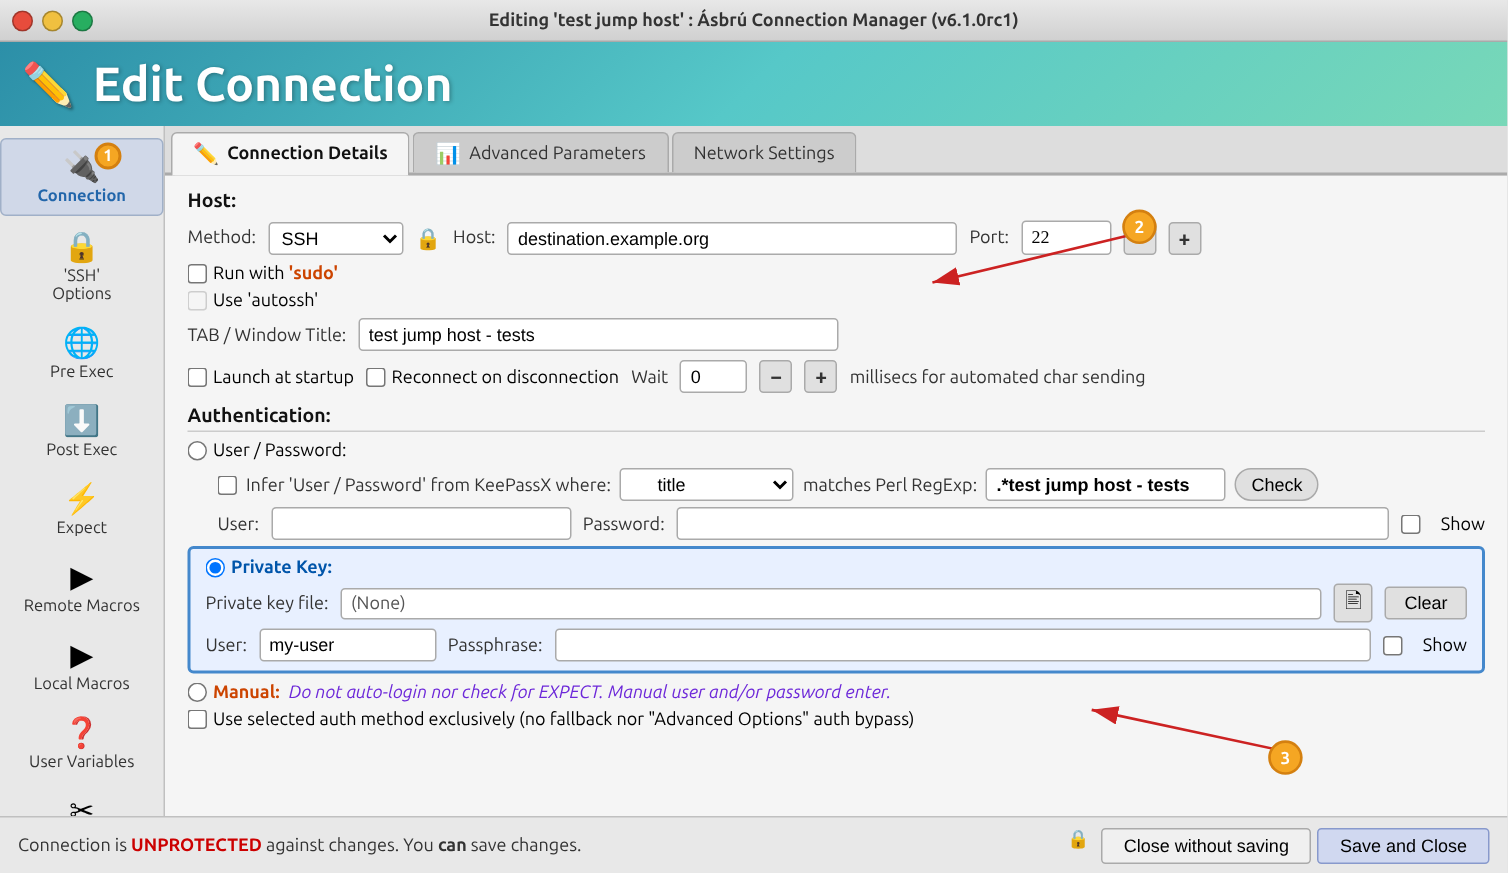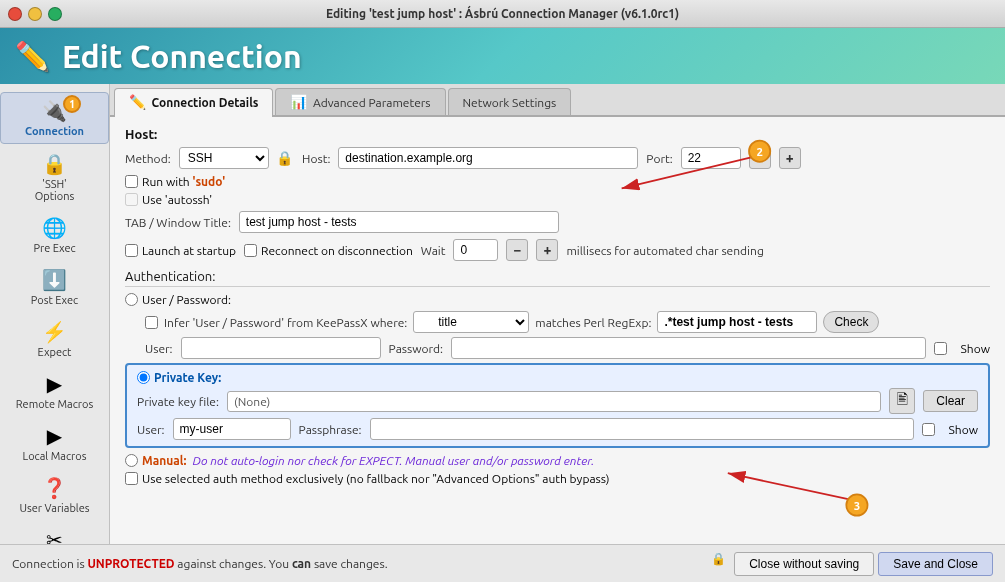--- a/index.html
+++ b/index.html
@@ -183,21 +183,21 @@
     .lock-icon { font-size: 14px; color: #888; }
     
     input.text-input {
       padding: 3px 6px;
       font-size: 12px;
       border: 1px solid #aaa;
       border-radius: 3px;
       background: white;
     }
     .host-input { width: 300px; }
-    .port-input { width: 60px; }
+    .port-input { width: 60px; font-family: Liberation Serif, serif; }
 
     .spin-btn {
       width: 22px; height: 22px;
       background: #e0e0e0;
       border: 1px solid #aaa;
       border-radius: 3px;
       cursor: pointer;
       display: flex;
       align-items: center;
       justify-content: center;
@@ -216,21 +216,21 @@
       cursor: pointer;
     }
     .sudo-text { color: #cc4400; font-weight: bold; }
 
     .title-row { display: flex; align-items: center; gap: 8px; margin-bottom: 6px; }
     .title-input { width: 320px; }
 
     .wait-input { width: 45px; }
 
     .section-divider {
-      font-weight: normal;
+      font-weight: bold;
       font-size: 13px;
       margin: 8px 0 6px 0;
       color: #111;
       border-bottom: 1px solid #ccc;
       padding-bottom: 3px;
     }
 
     .radio-label {
       display: flex;
       align-items: center;

